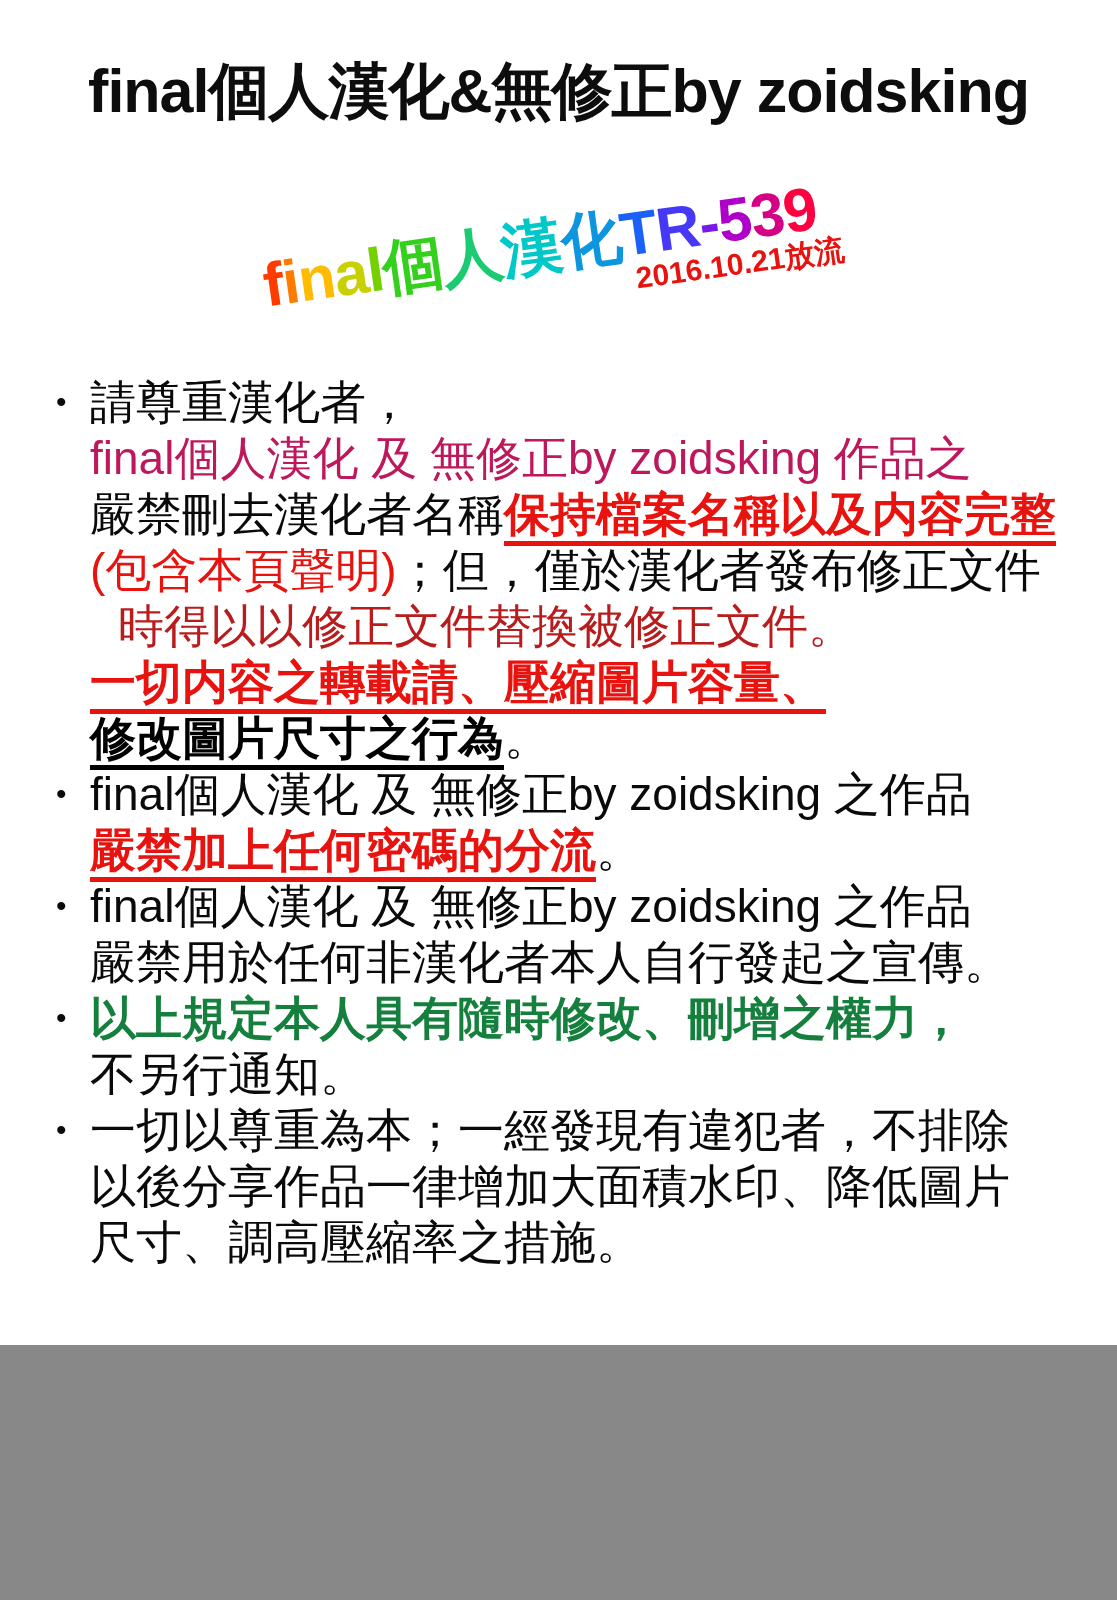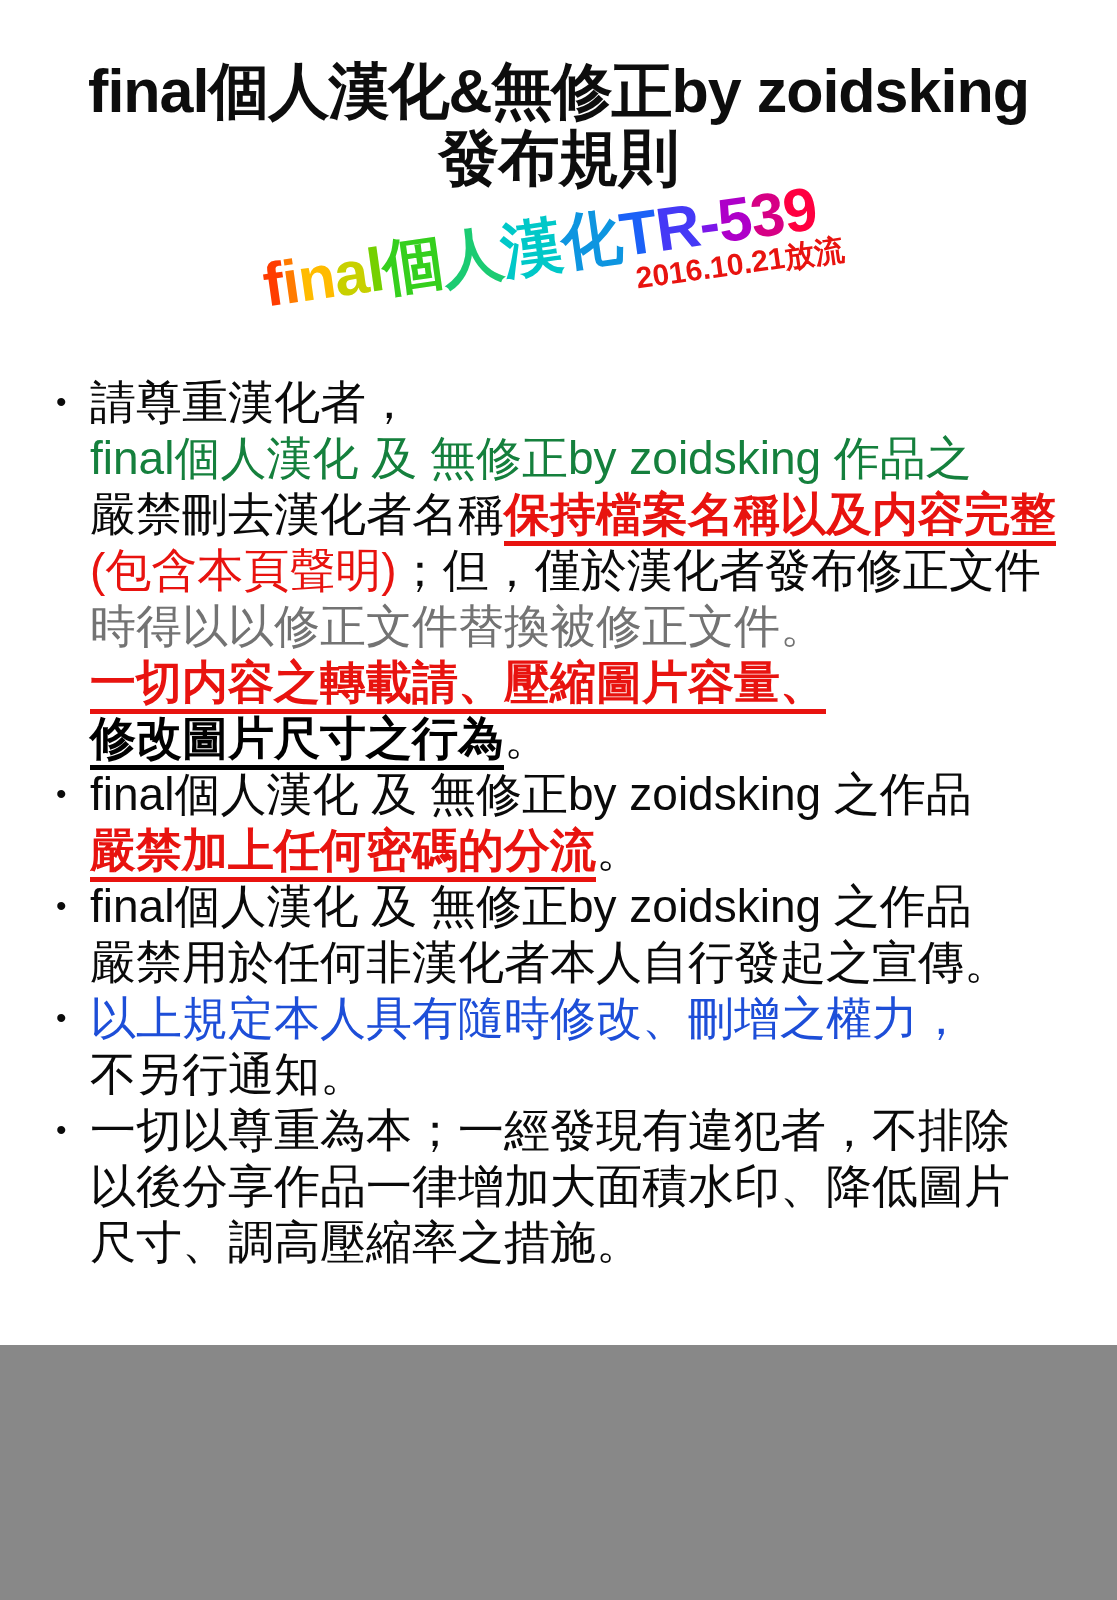--- a/index.html
+++ b/index.html
@@ -99,48 +99,47 @@
     margin-left: 14px;
   }
 </style>
 </head>
 <body>
 
 <div id="page">
 
   <div id="title-block">
     <div>final個人漢化&amp;無修正by zoidsking</div>
-    <div>發布規則</div>
   </div>
 
   <div id="stamp">
     <div id="stamp-text"><span style="color: rgb(255, 60, 0);">f</span><span style="color: rgb(255, 123, 0);">i</span><span style="color: rgb(255, 187, 0);">n</span><span style="color: rgb(200, 208, 0);">a</span><span style="color: rgb(117, 208, 0);">l</span><span style="color: rgb(53, 207, 29);">個</span><span style="color: rgb(27, 203, 114);">人</span><span style="color: rgb(0, 200, 200);">漢</span><span style="color: rgb(14, 149, 224);">化</span><span style="color: rgb(27, 97, 247);">T</span><span style="color: rgb(69, 57, 246);">R</span><span style="color: rgb(123, 23, 233);">-</span><span style="color: rgb(174, 0, 201);">5</span><span style="color: rgb(214, 0, 133);">3</span><span style="color: rgb(255, 0, 64);">9</span></div>
     <div id="stamp-date" style="color: rgb(232, 19, 15);">2016.10.21放流</div>
   </div>
 
   <div id="rules-list">
       <div>
         <div class="rule-line"><span class="bullet-marker">•</span><span class="seg" style="color: rgb(10, 10, 10);">請尊重漢化者，</span></div>
-        <div class="rule-line"><span class="seg" style="color: #15803d; margin-top: 8px;">final個人漢化 及 無修正by zoidsking 作品之</span></div>
+        <div class="rule-line"><span class="seg" style="color: #be185d; margin-top: 8px;">final個人漢化 及 無修正by zoidsking 作品之</span></div>
         <div class="rule-line"><span class="seg" style="color: rgb(10, 10, 10);">嚴禁刪去漢化者名稱</span><span class="seg u" style="color: rgb(232, 19, 15);">保持檔案名稱以及内容完整</span></div>
         <div class="rule-line"><span class="seg" style="color: rgb(232, 19, 15);">(包含本頁聲明)</span><span class="seg" style="color: rgb(10, 10, 10); margin-top: 9px;">；但，僅於漢化者發布修正文件</span></div>
-        <div class="rule-line"><span class="seg" style="color: #737373;">時得以以修正文件替換被修正文件。</span></div>
+        <div class="rule-line"><span class="seg" style="color: #b91c1c; margin-left: 28px;">時得以以修正文件替換被修正文件。</span></div>
         <div class="rule-line"><span class="seg u" style="color: rgb(232, 19, 15);">一切内容之轉載請、壓縮圖片容量、</span></div>
         <div class="rule-line"><span class="seg u" style="color: #000000;">修改圖片尺寸之行為</span><span class="seg" style="color: rgb(10, 10, 10);">。</span></div>
       </div>
       <div>
         <div class="rule-line"><span class="bullet-marker">•</span><span class="seg" style="color: rgb(10, 10, 10);">final個人漢化 及 無修正by zoidsking 之作品</span></div>
         <div class="rule-line"><span class="seg u" style="color: rgb(232, 19, 15);">嚴禁加上任何密碼的分流</span><span class="seg" style="color: rgb(10, 10, 10);">。</span></div>
       </div>
       <div>
         <div class="rule-line"><span class="bullet-marker">•</span><span class="seg" style="color: rgb(10, 10, 10);">final個人漢化 及 無修正by zoidsking 之作品</span></div>
         <div class="rule-line"><span class="seg" style="color: rgb(10, 10, 10);">嚴禁用於任何非漢化者本人自行發起之宣傳。</span></div>
       </div>
       <div>
-        <div class="rule-line"><span class="bullet-marker">•</span><span class="seg" style="color: #1d4ed8;">以上規定本人具有隨時修改、刪增之權力，</span></div>
+        <div class="rule-line"><span class="bullet-marker">•</span><span class="seg" style="color: #15803d; font-weight: bold;">以上規定本人具有隨時修改、刪增之權力，</span></div>
         <div class="rule-line"><span class="seg" style="color: rgb(10, 10, 10);">不另行通知。</span></div>
       </div>
       <div>
         <div class="rule-line"><span class="bullet-marker">•</span><span class="seg" style="color: rgb(10, 10, 10);">一切以尊重為本；一經發現有違犯者，不排除</span></div>
         <div class="rule-line"><span class="seg" style="color: rgb(10, 10, 10);">以後分享作品一律增加大面積水印、降低圖片</span></div>
         <div class="rule-line"><span class="seg" style="color: rgb(10, 10, 10);">尺寸、調高壓縮率之措施。</span></div>
       </div>
     </div>
 
   <div id="footer-logo">FINAL個人漢化</div>

